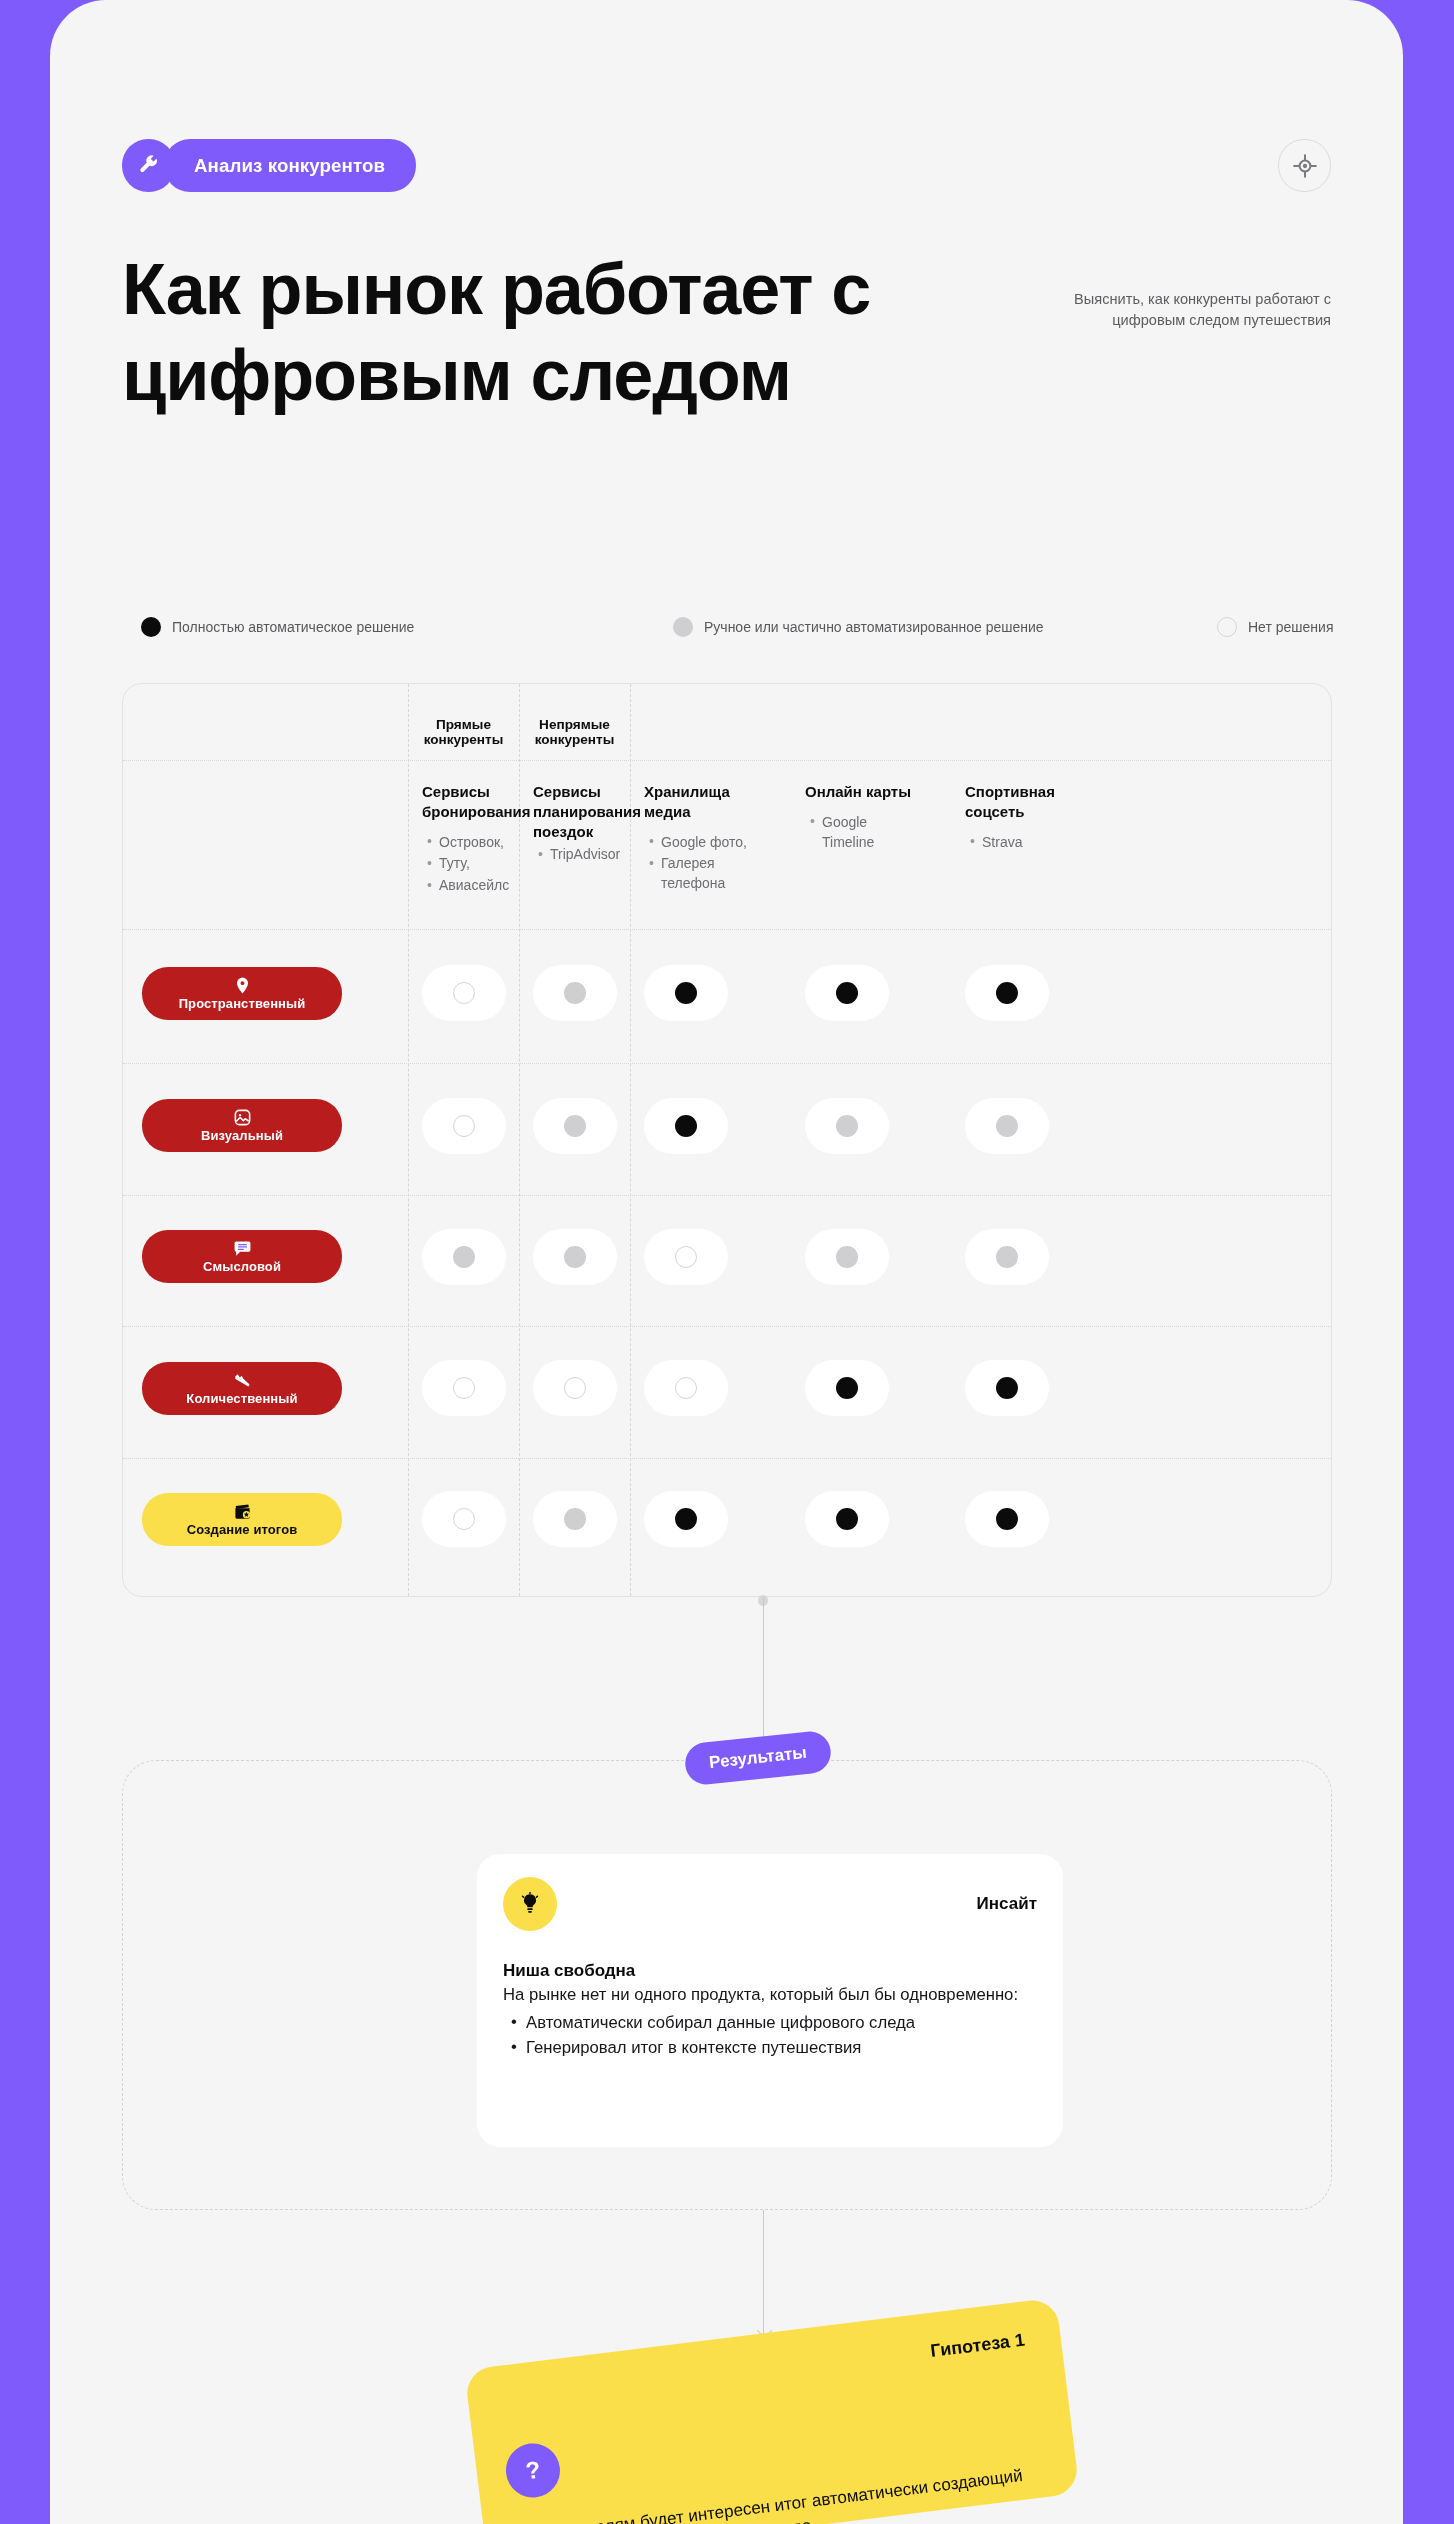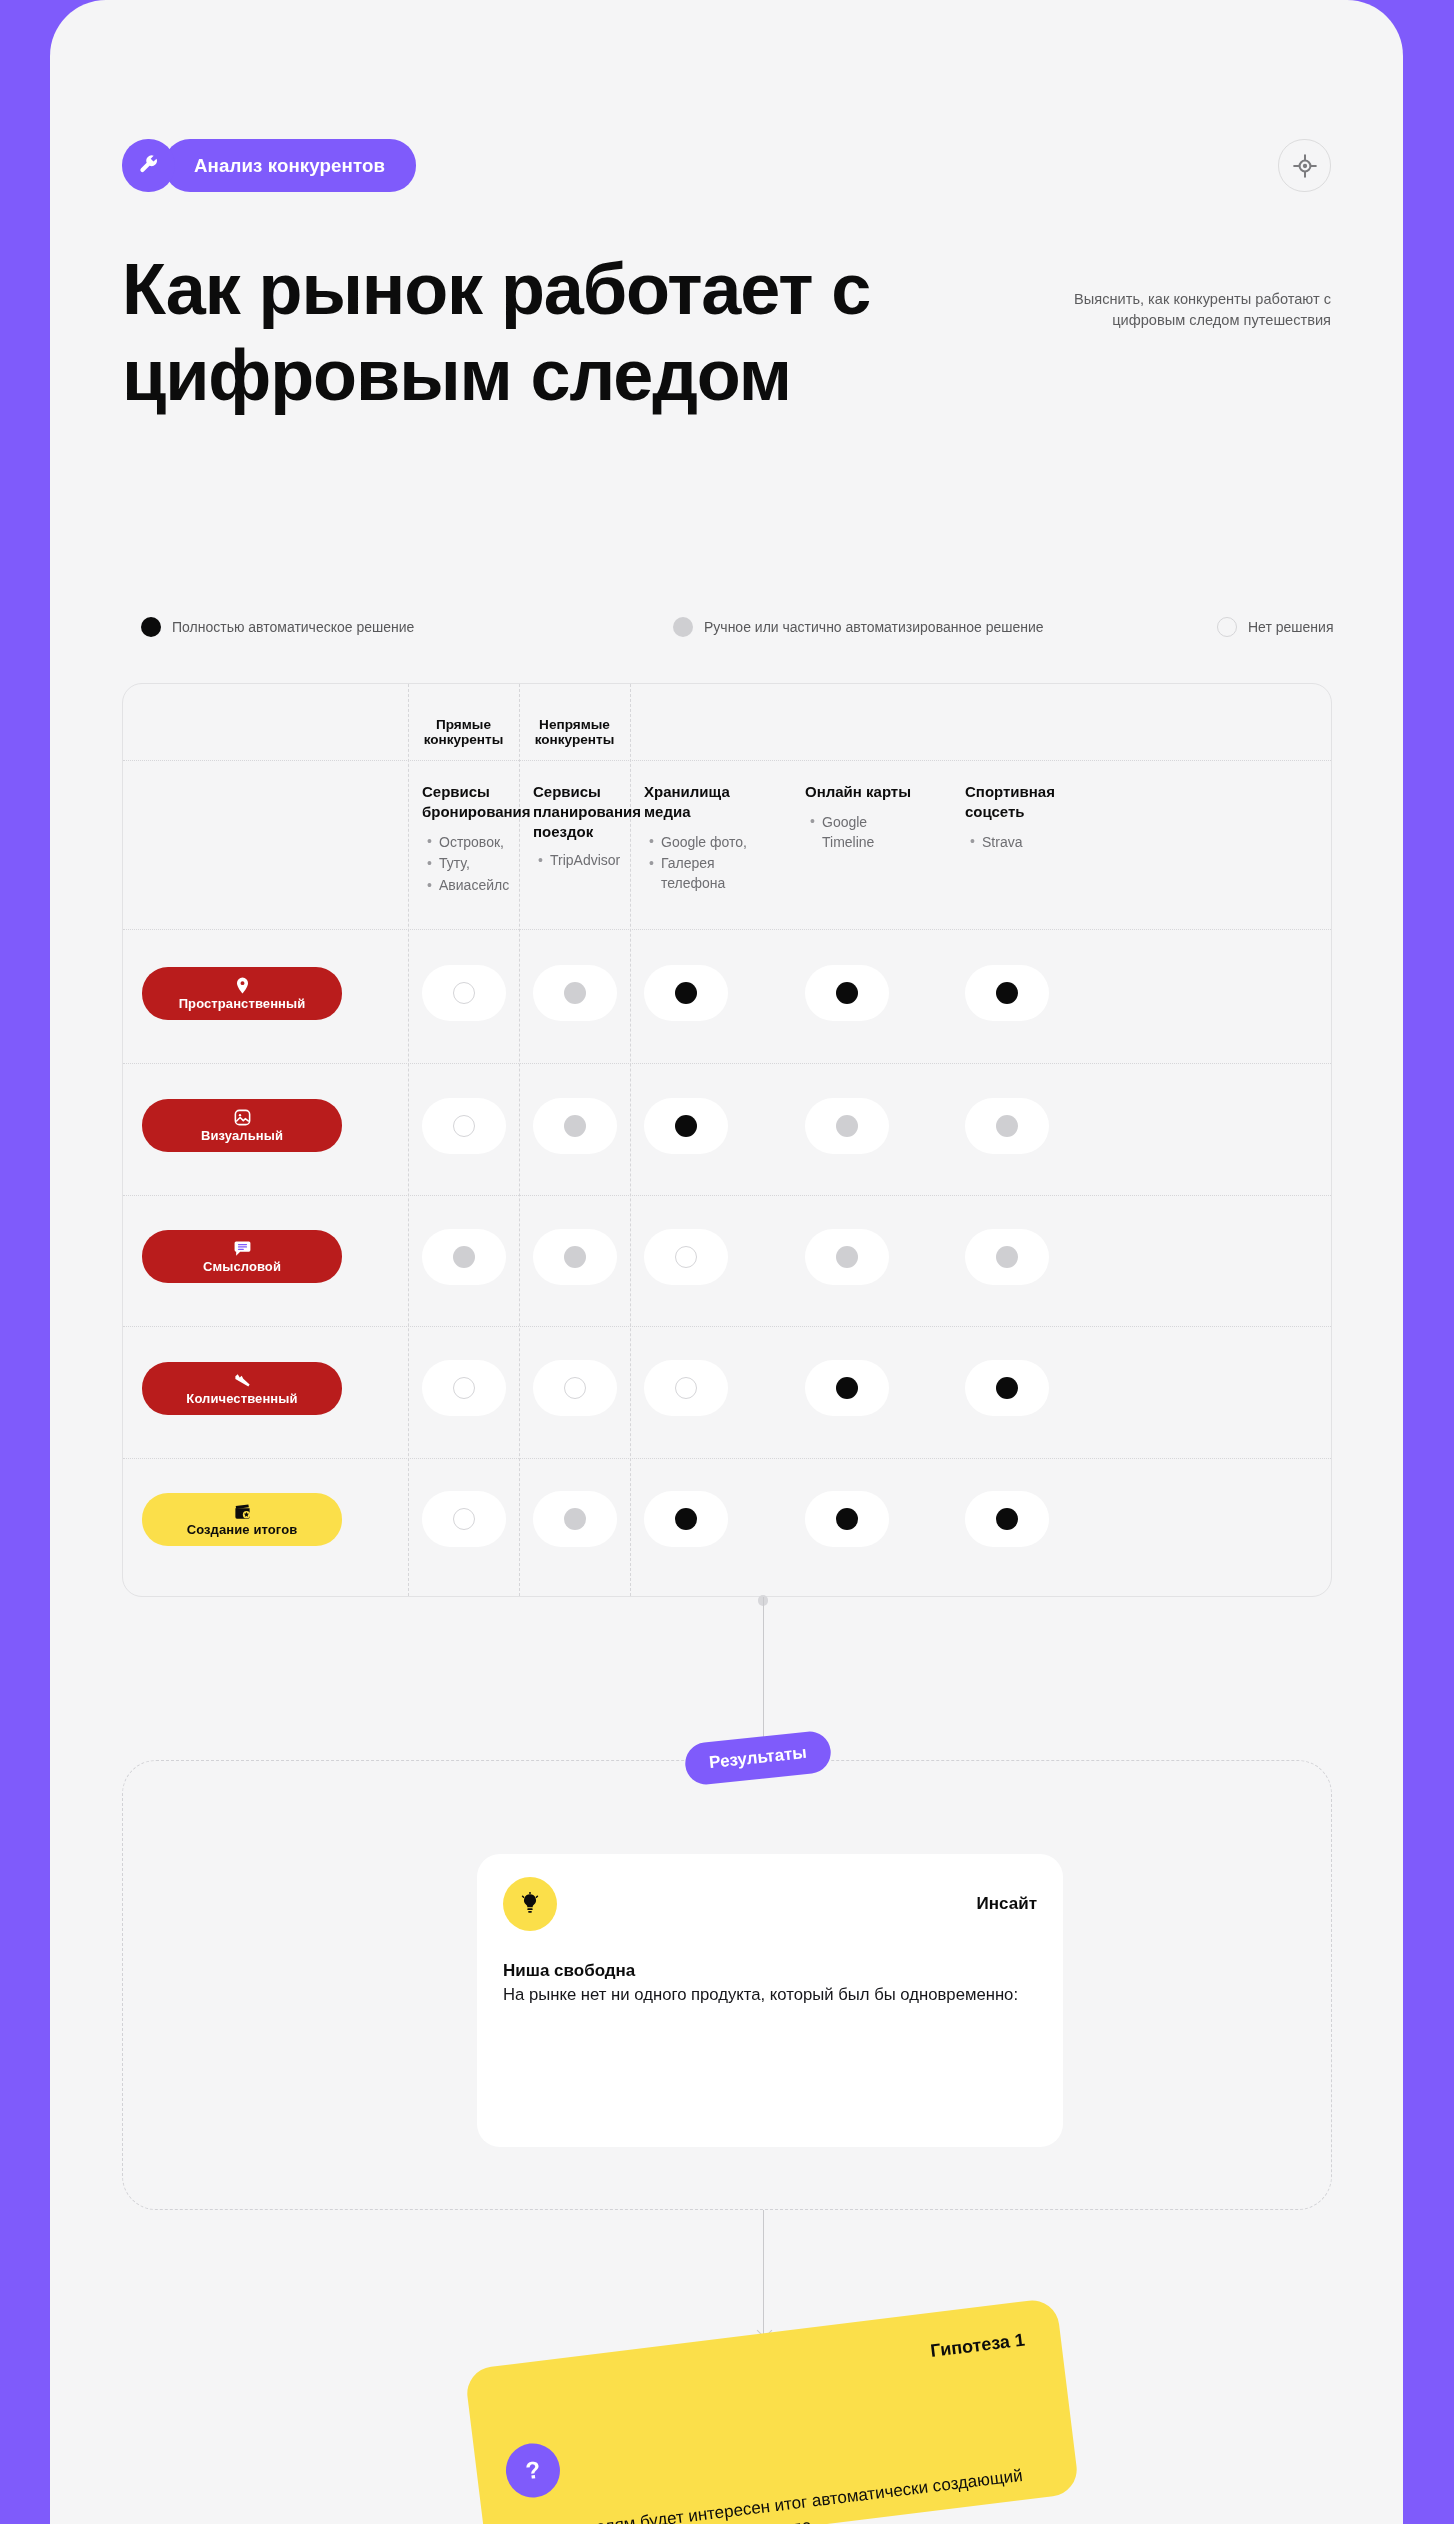--- a/index.html
+++ b/index.html
@@ -269,21 +269,21 @@
     <div class="col-head" style="left:299px">
       <div>Сервисы бронирования</div>
       <ul>
         <li>Островок,</li>
         <li>Туту,</li>
         <li>Авиасейлс</li>
       </ul>
     </div>
     <div class="col-head" style="left:410px">
       <div>Сервисы планирования поездок</div>
-      <ul style="margin-top:10px">
+      <ul style="margin-top:4px">
         <li>TripAdvisor</li>
       </ul>
     </div>
     <div class="col-head" style="left:521px">
       <div>Хранилища медиа</div>
       <ul>
         <li>Google фото,</li>
         <li>Галерея телефона</li>
       </ul>
     </div>
@@ -441,20 +441,24 @@
             <path d="M12 2.2a6 6 0 0 0-3.6 10.8c.6.5.9 1.1.9 1.8v.4h5.4v-.4c0-.7.3-1.3.9-1.8A6 6 0 0 0 12 2.2z"></path>
             <rect x="9.3" y="16.3" width="5.4" height="1.7" rx=".85"></rect>
             <rect x="10.1" y="19" width="3.8" height="1.7" rx=".85"></rect>
             <path d="M12 .2v1.4M4.6 4.2l1 1M19.4 4.2l-1 1" stroke="#0c0c0c" stroke-width="1.5" stroke-linecap="round"></path>
           </svg>
       </div>
       <div class="ic-tag">Инсайт</div>
     </div>
     <div class="ic-title">Ниша свободна</div>
     <div class="ic-body">На рынке нет ни одного продукта, который был бы одновременно:</div>
+    <ul class="ic-list">
+      <li>Автоматически собирал данные цифрового следа</li>
+      <li>Генерировал итог в контексте путешествия</li>
+    </ul>
   </div>
 
   <div class="conn2"></div>
 
   <div class="hypo-card">
     <div class="hypo-tag">Гипотеза 1</div>
     <div class="hypo-q">?</div>
     <div class="hypo-text">Пользователям будет интересен итог автоматически создающий итоги поездки из её цифрового следа</div>
   </div>
 

